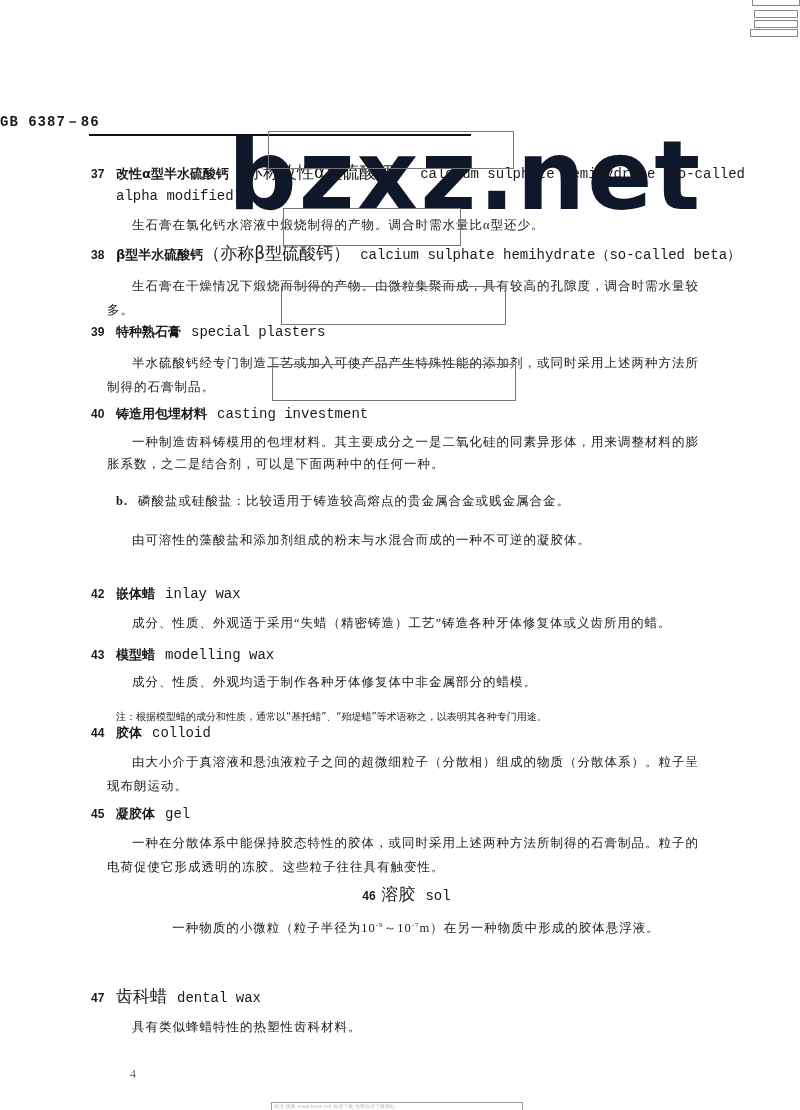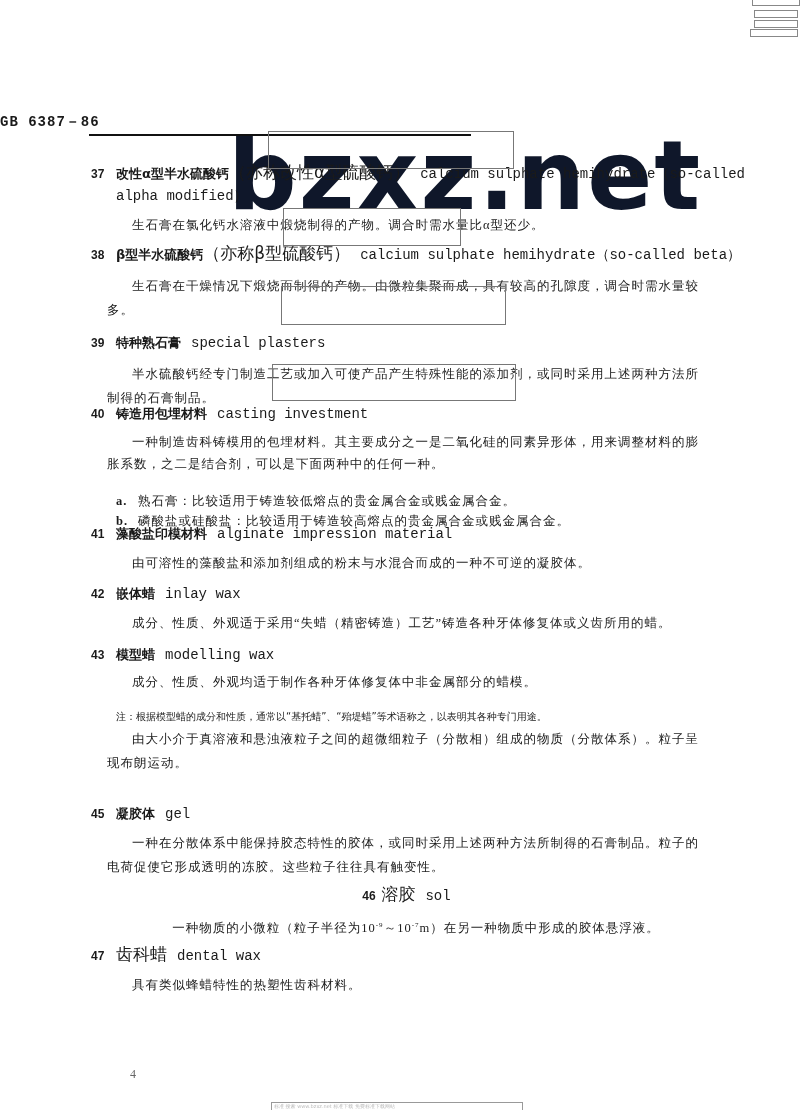--- a/index.html
+++ b/index.html
@@ -188,81 +188,78 @@
     <p class="def" style="margin-top:6px;">生石膏在氯化钙水溶液中煅烧制得的产物。调合时需水量比α型还少。</p>
   </div>
 
   <div class="term" style="top:87px;">
     <div class="term-title">
       <span class="term-num">38</span><span class="term-cn">β型半水硫酸钙</span><span class="term-cn-light">（亦称β型硫酸钙）</span><span class="term-en">calcium sulphate hemihydrate（so-called beta）</span>
     </div>
     <p class="def" style="margin-top:8px;">生石膏在干燥情况下煅烧而制得的产物。由微粒集聚而成，具有较高的孔隙度，调合时需水量较多。</p>
   </div>
 
-  <div class="term" style="top:176px;">
+  <div class="term" style="top:165px;">
     <div class="term-title">
       <span class="term-num">39</span><span class="term-cn">特种熟石膏</span><span class="term-en">special plasters</span>
     </div>
     <p class="def" style="margin-top:8px;">半水硫酸钙经专门制造工艺或加入可使产品产生特殊性能的添加剂，或同时采用上述两种方法所制得的石膏制品。</p>
   </div>
 
   <div class="term" style="top:247px;">
     <div class="term-title">
       <span class="term-num">40</span><span class="term-cn">铸造用包埋材料</span><span class="term-en">casting investment</span>
     </div>
     <p class="def" style="margin-top:6px; line-height:22px;">一种制造齿科铸模用的包埋材料。其主要成分之一是二氧化硅的同素异形体，用来调整材料的膨胀系数，之二是结合剂，可以是下面两种中的任何一种。</p>
     <div class="sub-item">
-      <span class="lbl">a.</span><span>熟石膏：比较适用于铸造较低熔点的贵金属合金或贱金属合金。</span>
-    </div>
-    <div class="sub-item">
       <span class="lbl">b.</span><span>磷酸盐或硅酸盐：比较适用于铸造较高熔点的贵金属合金或贱金属合金。</span>
     </div>
   </div>
 
   <div class="term" style="top:367px;">
-    <div class="term-title">
-      <span class="term-num">41</span><span class="term-cn">藻酸盐印模材料</span><span class="term-en">alginate impression material</span>
-    </div>
     <p class="def" style="margin-top:6px;">由可溶性的藻酸盐和添加剂组成的粉末与水混合而成的一种不可逆的凝胶体。</p>
   </div>
 
   <div class="term" style="top:427px;">
     <div class="term-title">
       <span class="term-num">42</span><span class="term-cn">嵌体蜡</span><span class="term-en">inlay wax</span>
     </div>
     <p class="def" style="margin-top:6px;">成分、性质、外观适于采用“失蜡（精密铸造）工艺”铸造各种牙体修复体或义齿所用的蜡。</p>
   </div>
 
   <div class="term" style="top:488px;">
     <div class="term-title">
       <span class="term-num">43</span><span class="term-cn">模型蜡</span><span class="term-en">modelling wax</span>
     </div>
     <p class="def" style="margin-top:6px; line-height:20px;">成分、性质、外观均适于制作各种牙体修复体中非金属部分的蜡模。</p>
     <div class="note">注：根据模型蜡的成分和性质，通常以“基托蜡”、“殆堤蜡”等术语称之，以表明其各种专门用途。</div>
   </div>
 
   <div class="term" style="top:566px;">
+    <div class="term-title">
+      <span class="term-num">44</span><span class="term-cn">胶体</span><span class="term-en">colloid</span>
+    </div>
     <p class="def" style="margin-top:6px;">由大小介于真溶液和悬浊液粒子之间的超微细粒子（分散相）组成的物质（分散体系）。粒子呈现布朗运动。</p>
   </div>
 
   <div class="term" style="top:647px;">
     <div class="term-title">
       <span class="term-num">45</span><span class="term-cn">凝胶体</span><span class="term-en">gel</span>
     </div>
     <p class="def" style="margin-top:6px;">一种在分散体系中能保持胶态特性的胶体，或同时采用上述两种方法所制得的石膏制品。粒子的电荷促使它形成透明的冻胶。这些粒子往往具有触变性。</p>
   </div>
 
   <div class="term" style="top:728px;text-align:center;">
     <div class="term-title">
       <span class="term-num">46</span><span class="term-cn-light">溶胶</span><span class="term-en">sol</span>
     </div>
     <p class="def" style="margin-top:6px;"><span>一种物质的小微粒（粒子半径为10</span><sup>-9</sup><span>～10</span><sup>-7</sup><span>m）在另一种物质中形成的胶体悬浮液。</span></p>
   </div>
 
-  <div class="term" style="top:788px;">
+  <div class="term" style="top:830px;">
     <div class="term-title">
       <span class="term-num">47</span><span class="term-cn-light">齿科蜡</span><span class="term-en">dental wax</span>
     </div>
     <p class="def" style="margin-top:6px;">具有类似蜂蜡特性的热塑性齿科材料。</p>
   </div>
 
 </div>
 
 <div class="page-num">4</div>
 <div class="footer-bar">标准 搜索 www.bzxz.net 标准下载 免费标准下载网站</div>

